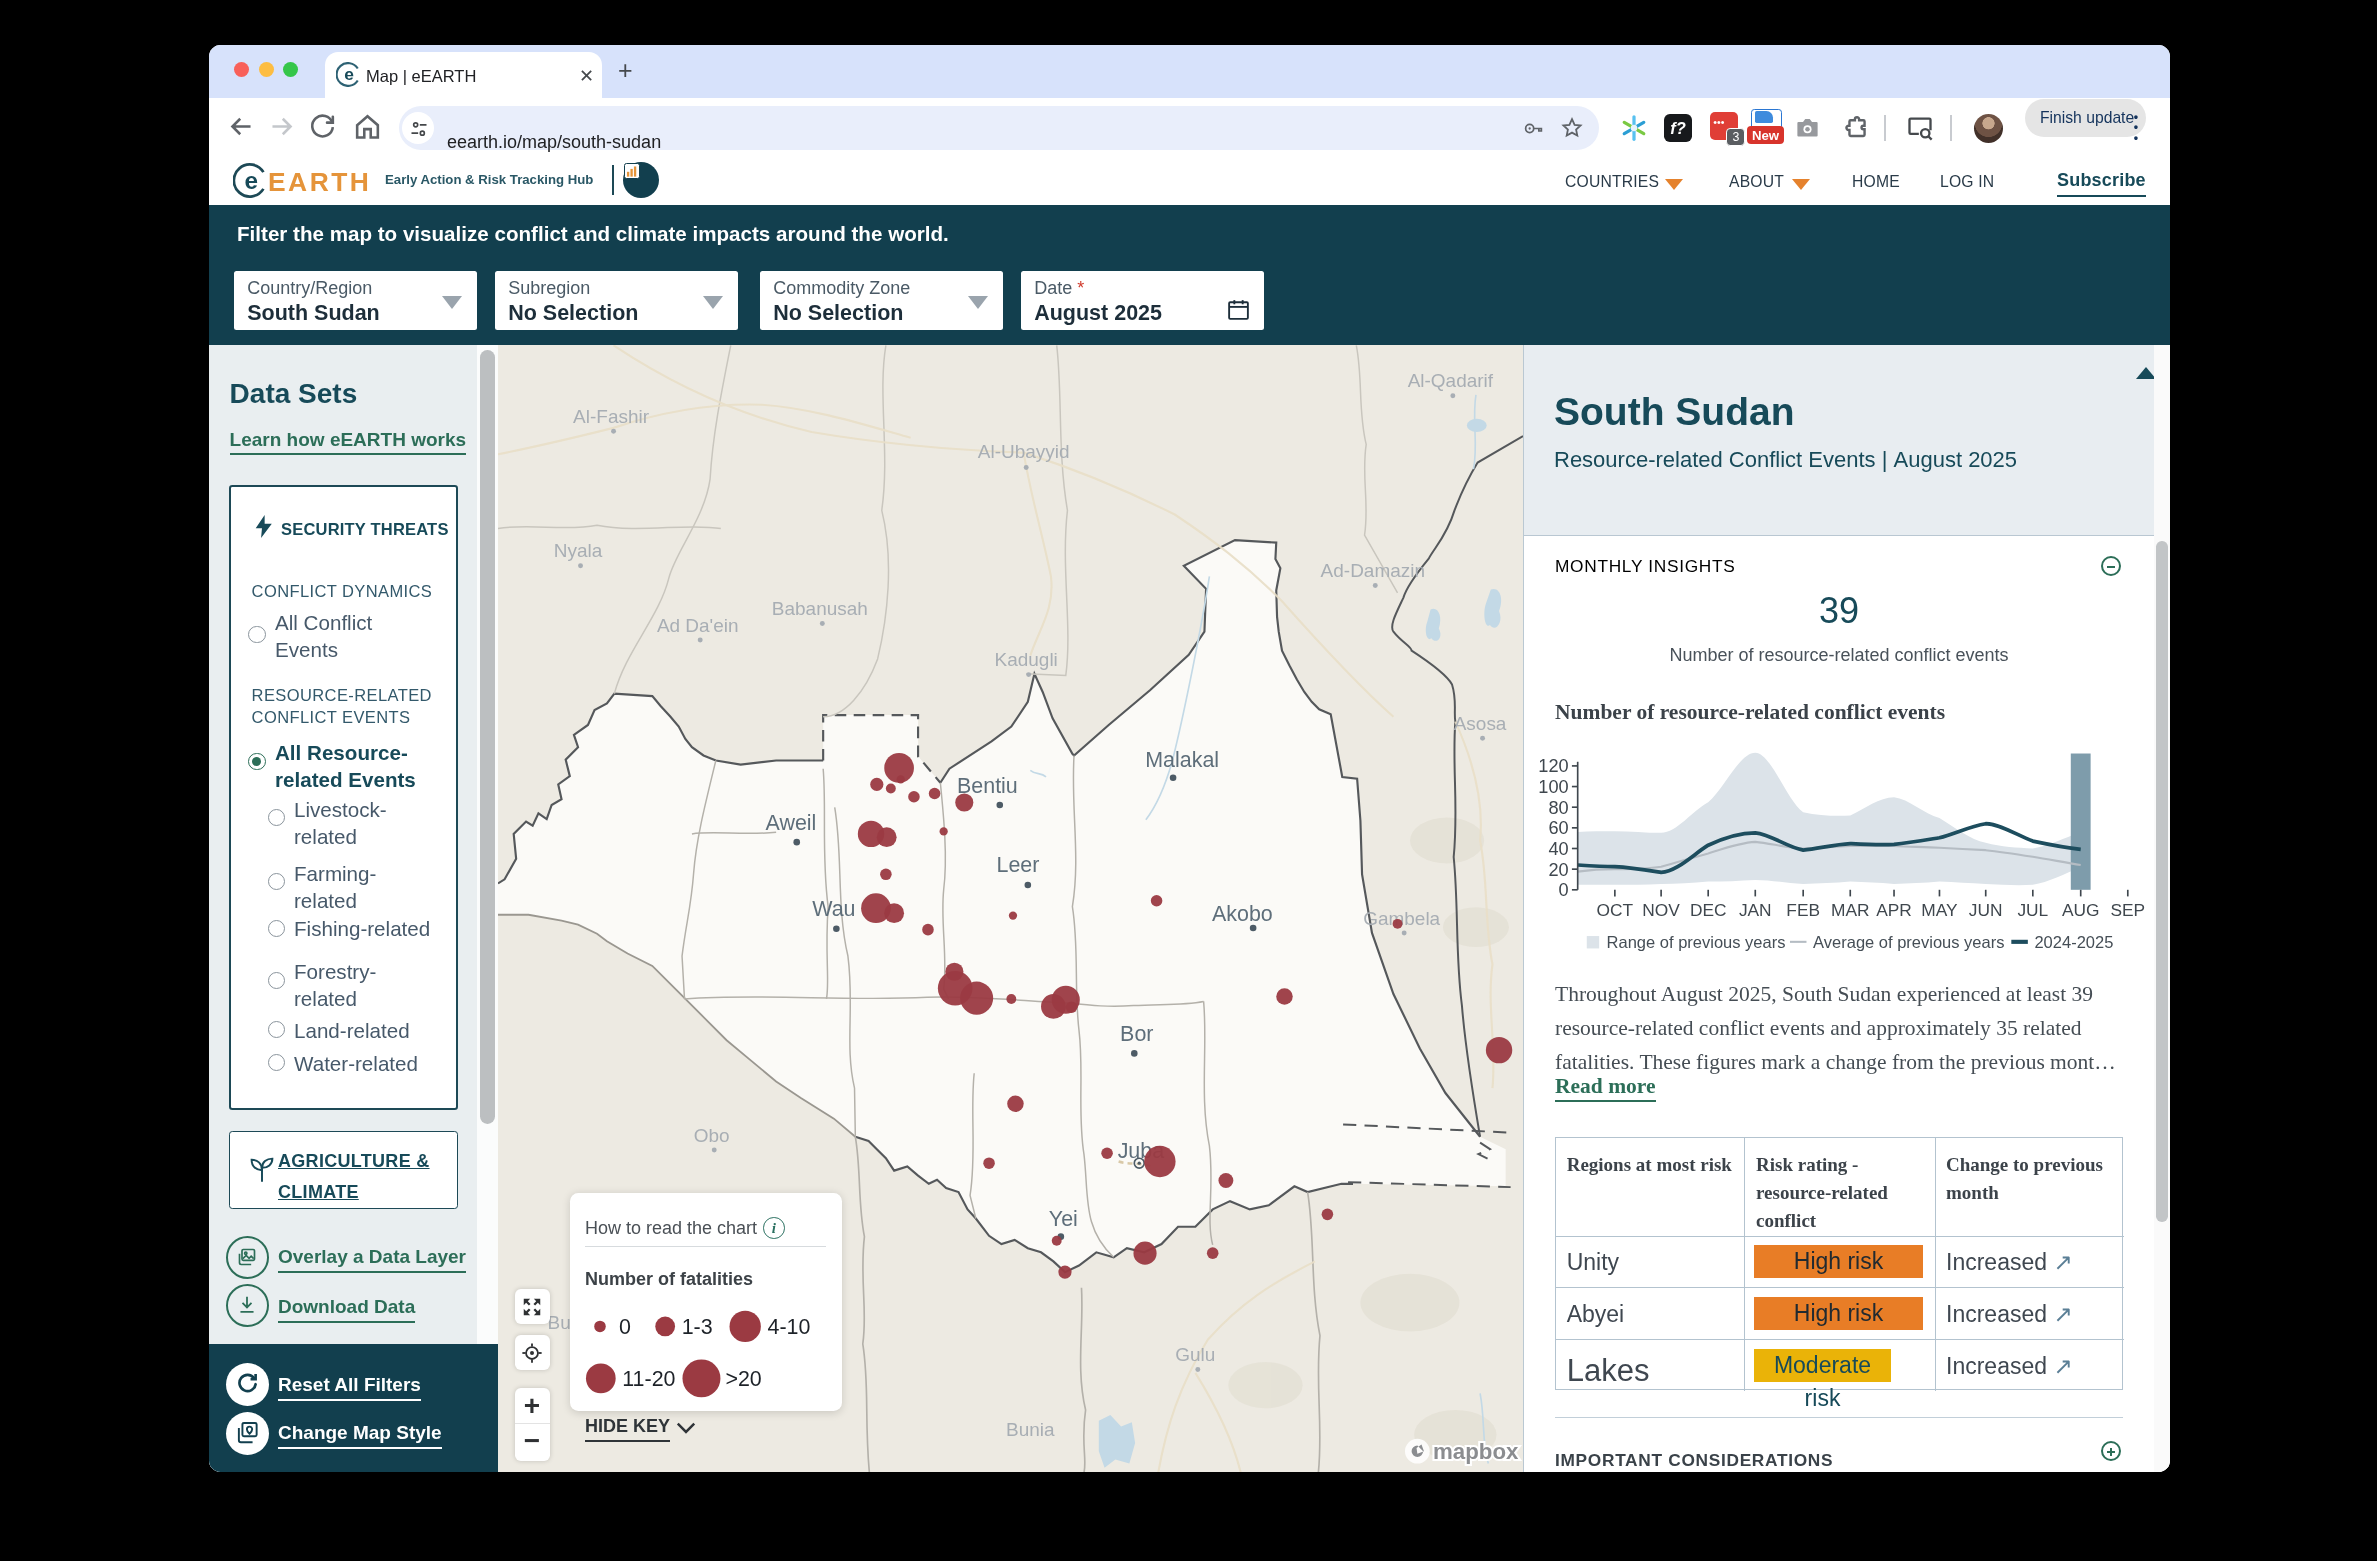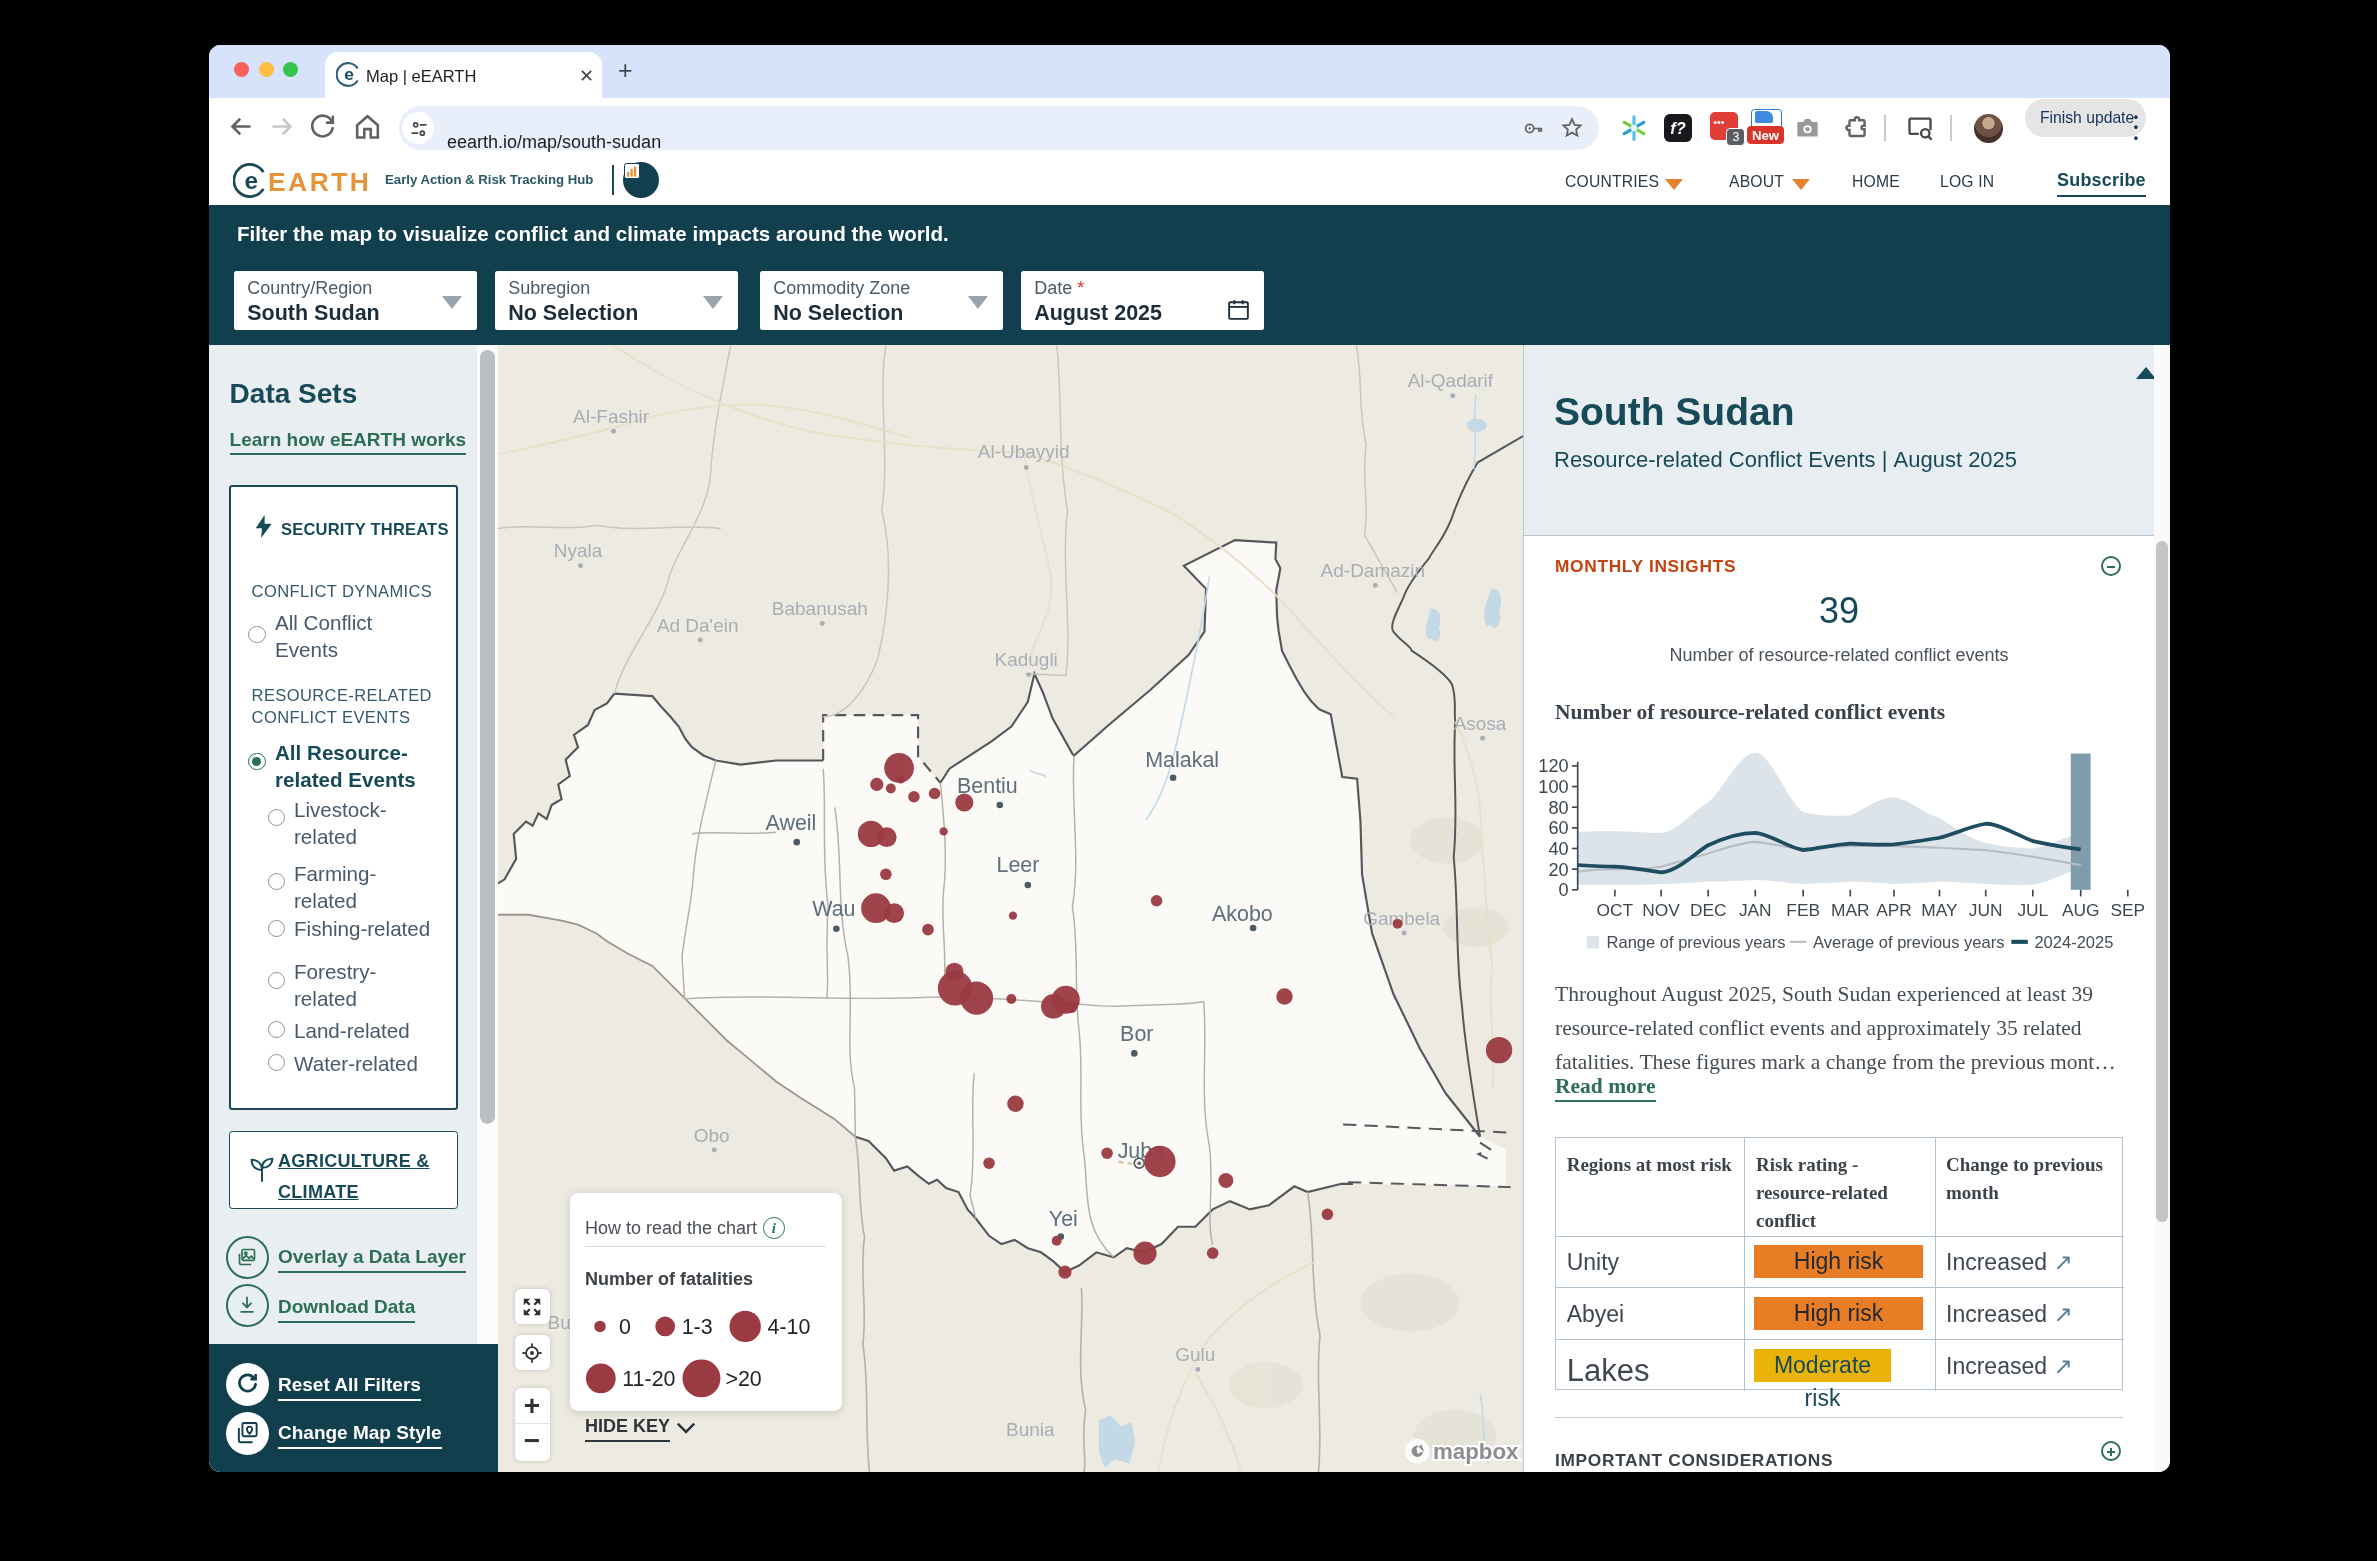--- a/index.html
+++ b/index.html
@@ -493,21 +493,21 @@
         </svg>
   </div>
   </div>
 
   <div class="panel" id="panel">
     <div class="phead">
       <div class="abs" style="left:612px;top:21.5px;width:0;height:0;border-left:10px solid transparent;border-right:10px solid transparent;border-bottom:12.4px solid #174a59;"></div>
       <div class="abs" style="left:30px;top:45px;font-size:39px;font-weight:bold;color:#174a59;">South Sudan</div>
       <div class="abs" style="left:30px;top:102px;font-size:22px;color:#174a59;">Resource-related Conflict Events&nbsp;|&nbsp;August 2025</div>
     </div>
-    <div class="abs" style="left:31px;top:211px;font-size:17.3px;font-weight:bold;color:#c2410c;letter-spacing:0.7px;">MONTHLY INSIGHTS</div>
+    <div class="abs" style="left:31px;top:211px;font-size:17.3px;font-weight:normal;color:#000000;letter-spacing:0.7px;">MONTHLY INSIGHTS</div>
     <div class="abs" style="left:577px;top:211px;width:20px;height:20px;border:2.1px solid #2c6e58;border-radius:50%;">
         <span style="position:absolute;left:4.1px;top:7.8px;width:8.3px;height:2.1px;background:#2c6e58;"></span>
       </div>
     <div class="abs" style="left:0;top:245px;width:630px;text-align:center;font-size:36px;color:#174a59;">39</div>
     <div class="abs" style="left:0;top:300px;width:630px;text-align:center;font-size:18px;color:#49525a;">Number of resource-related conflict events</div>
     <div class="abs serif" style="left:31px;top:355px;font-size:21.5px;font-weight:bold;color:#3b4249;">Number of resource-related conflict events</div>
 
     <svg class="abs" style="left:0;top:396px;" width="636" height="215" viewBox="0 0 770 260">
       <path fill="#dce3e9" d="M65,110 C80,109 95,109 110,109 C129,109 147,111 166,111 C185,111 204,84 223,74 C242,58 261,14 280,14 C299,14 318,72 338,86 C357,90 376,91 395,90 C413,82 430,68 448,68 C466,70 484,88 503,93 C522,105 540,119 559,123 C578,128 597,129 616,130 C635,127 655,117 674,110 L674,153 C655,160 635,171 616,174 C597,175 578,174 559,173 C540,172 522,171 503,170 C484,172 466,172 448,173 C430,171 413,171 395,170 C376,172 357,172 338,173 C318,172 299,168 280,168 C261,169 242,170 223,170 C204,172 185,173 166,173 C147,174 129,174 110,174 L65,174 Z"></path>
       <rect x="662" y="15" width="24" height="165" fill="#7e9cab"></rect>

